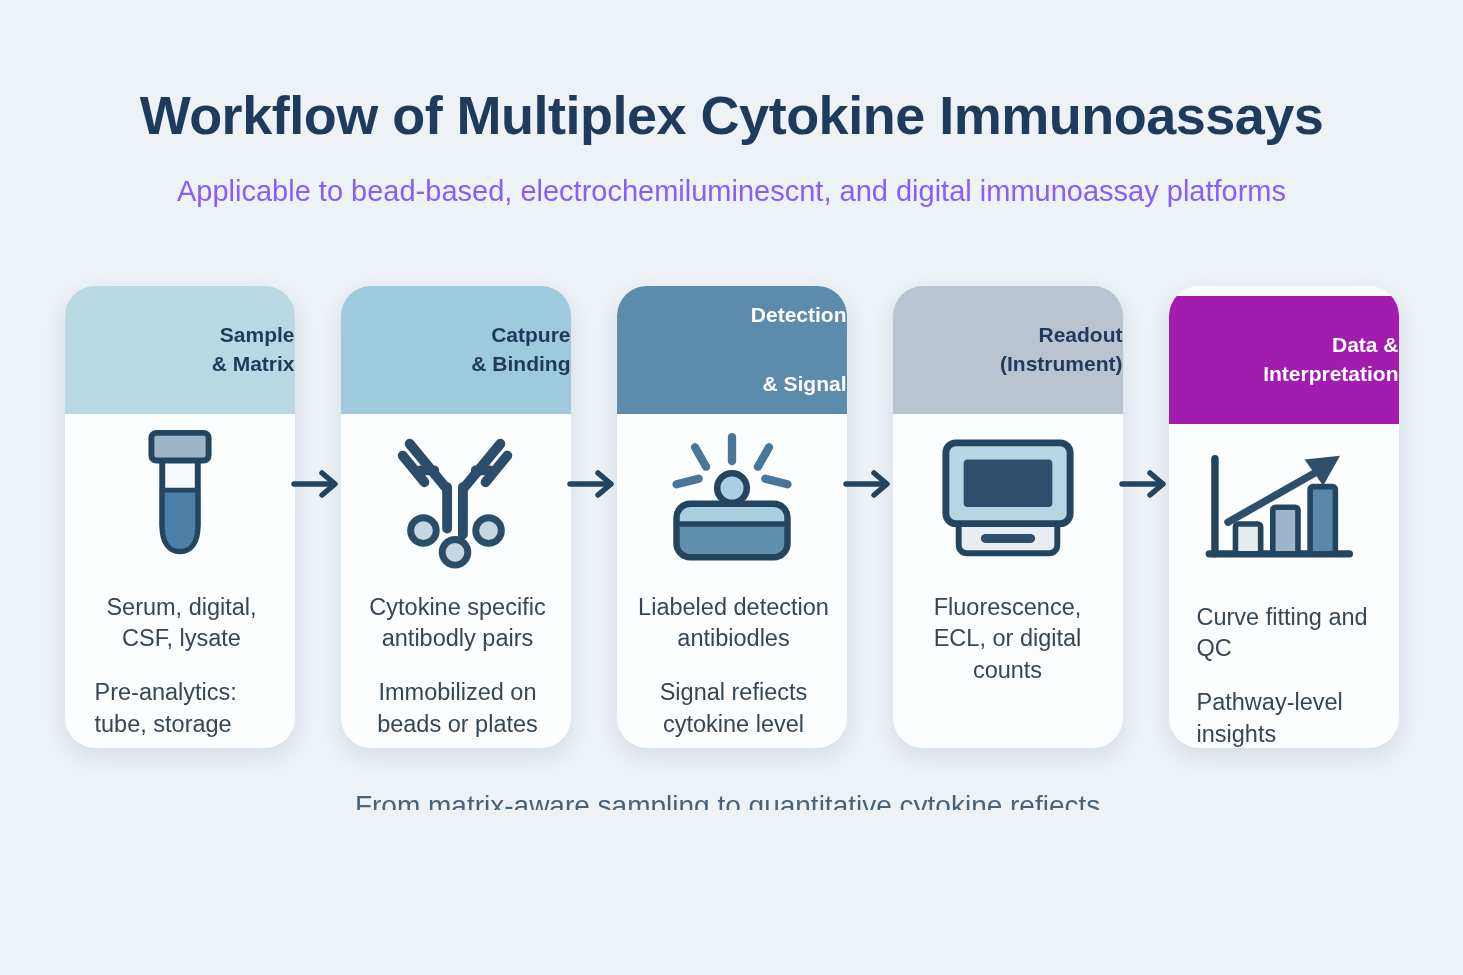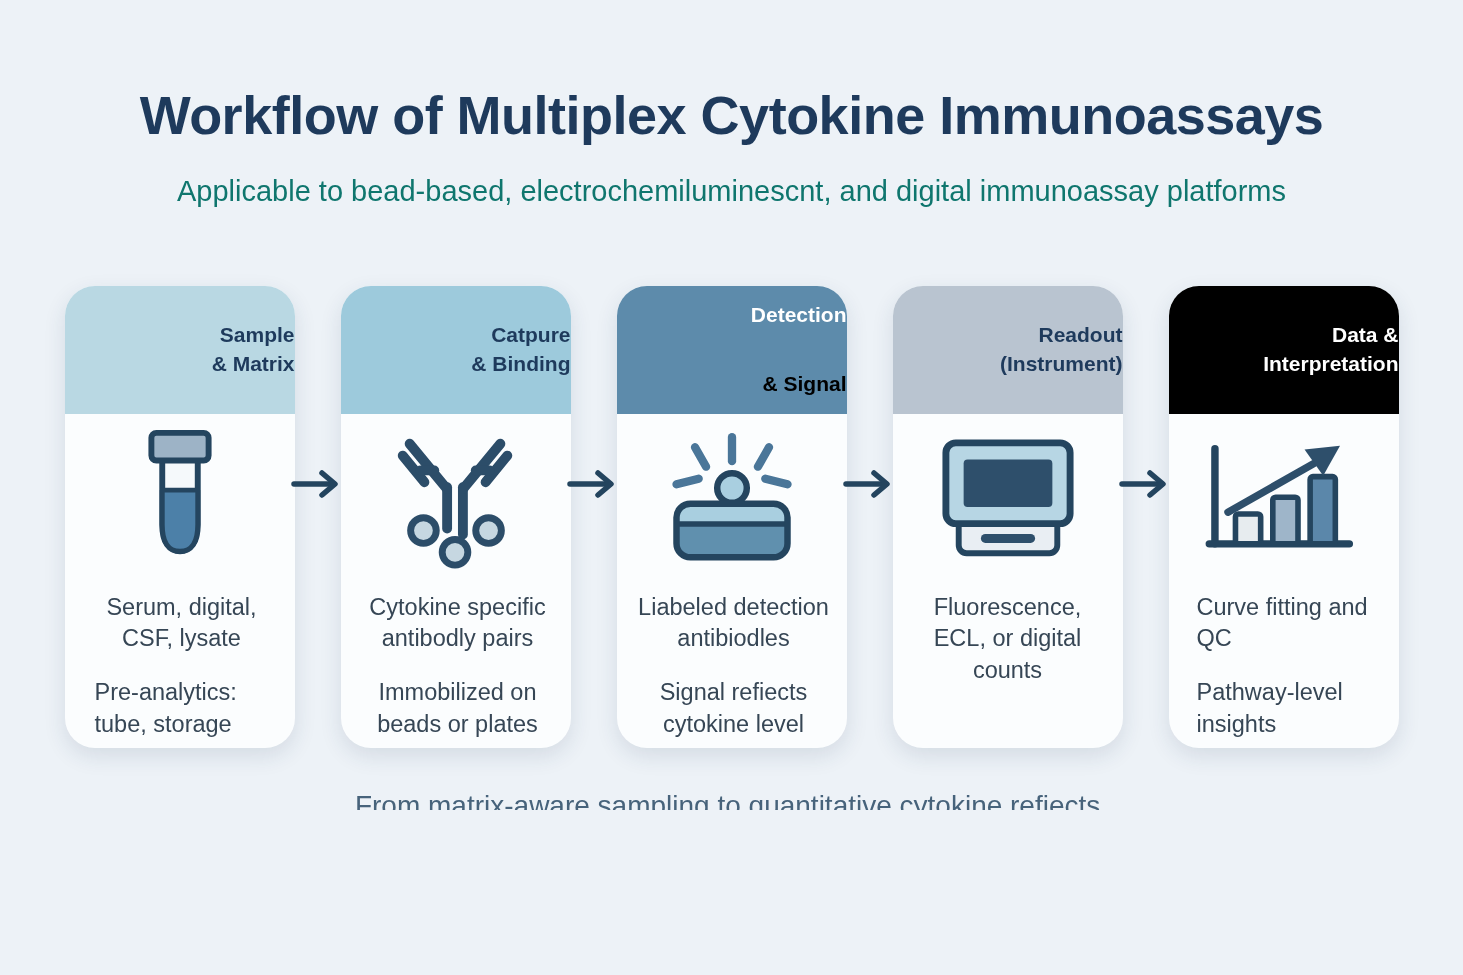--- a/index.html
+++ b/index.html
@@ -2,21 +2,21 @@
 <html><head>
 <meta charset="utf-8">
 <style>
   html,body{margin:0;padding:0;background:#edf2f7;}
   body{font-family:"Liberation Sans",sans-serif;}
   .canvas{width:1463px;height:810px;position:relative;overflow:hidden;background:#edf2f7;}
 
   .page-title{margin:0;padding-top:84px;text-align:center;font-size:54px;font-weight:bold;
     color:#1e3a5c;letter-spacing:-0.5px;}
   .page-subtitle{margin:24px auto 0;max-width:1160px;text-align:center;font-size:29px;
-    line-height:1.5;color:#0f766e;}
+    line-height:1.5;color:#8b5cf6;}
 
   .flow{display:flex;justify-content:center;align-items:flex-start;margin-top:72px;}
 
   .step{width:230px;height:462px;background:#fbfdfe;border-radius:30px;
     box-shadow:0 8px 22px rgba(30,58,92,0.12);overflow:hidden;flex:0 0 auto;}
   .step-header{height:128px;display:flex;flex-direction:column;justify-content:center;
     align-items:flex-end;font-weight:bold;font-size:21px;line-height:1.34;text-align:center;}
   .step-body{padding:10px 18px 0;}
   .icon-box{height:152px;display:flex;align-items:center;justify-content:center;}
   .step-body p{margin:16px auto 0;font-size:23.5px;line-height:1.36;color:#364655;
@@ -105,21 +105,21 @@
         <g stroke="#24455f" stroke-width="5.5" stroke-linecap="round" stroke-linejoin="round" fill="none">
           <path d="M4,18 L44,18"></path>
             <path d="M32,7 L45,18 L32,29"></path>
         </g>
       </svg>
     </div>
 
     <div class="step step-3">
       <div class="step-header" style="background: rgb(93, 139, 171); gap: 40px;">
         <span style="color: rgb(255, 255, 255);">Detection</span>
-        <span style="color: #000000;">&amp; Signal</span>
+        <span style="color: #ffffff;">&amp; Signal</span>
       </div>
       <div class="step-body">
         <div class="icon-box">
           <svg viewBox="0 0 170 160" width="158" height="148">
             <g stroke="#4a7699" stroke-width="9" stroke-linecap="round" fill="none">
               <path d="M85,12 L85,38"></path>
               <path d="M45,23 L57,44"></path>
               <path d="M125,23 L113,44"></path>
               <path d="M25,63 L49,57"></path>
               <path d="M145,63 L121,57"></path>
@@ -167,21 +167,21 @@
     <div class="arrow-slot">
       <svg viewBox="0 0 56 36" width="56" height="36">
         <g stroke="#24455f" stroke-width="5.5" stroke-linecap="round" stroke-linejoin="round" fill="none">
           <path d="M4,18 L44,18"></path>
             <path d="M32,7 L45,18 L32,29"></path>
         </g>
       </svg>
     </div>
 
     <div class="step step-5">
-      <div class="step-header" style="background: #000000;">
+      <div class="step-header" style="background: #a21caf; margin-top: 10px;">
         <span style="color: rgb(255, 255, 255);">Data &amp;</span>
         <span style="color: rgb(255, 255, 255);">Interpretation</span>
       </div>
       <div class="step-body">
         <div class="icon-box">
           <svg viewBox="0 0 180 150" width="168" height="140">
             <g fill="none" stroke="#24455f" stroke-linecap="round">
               <path d="M16,20 L16,122" stroke-width="8"></path>
               <path d="M10,122 L160,122" stroke-width="8"></path>
             </g>

